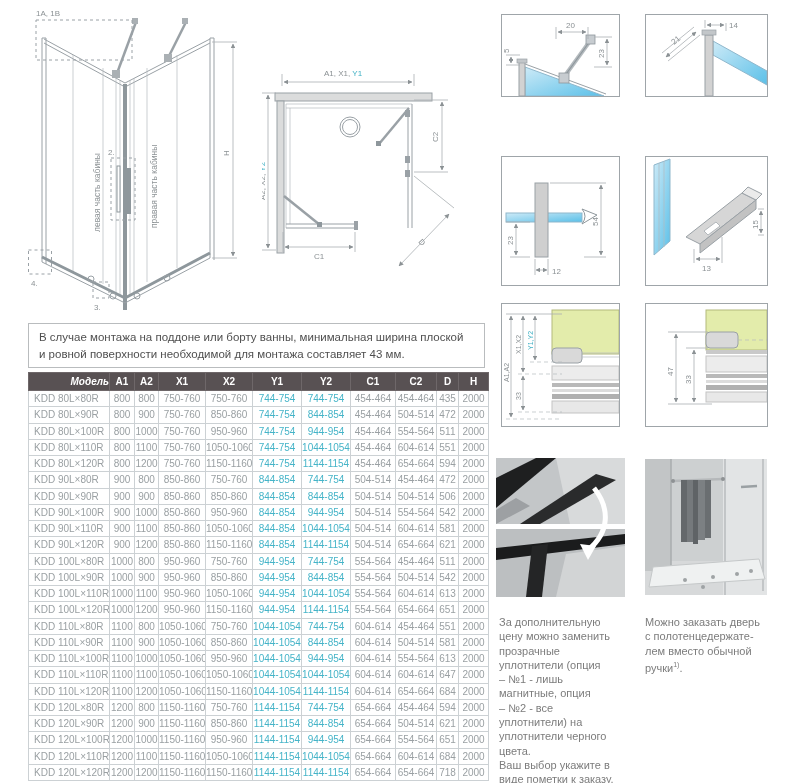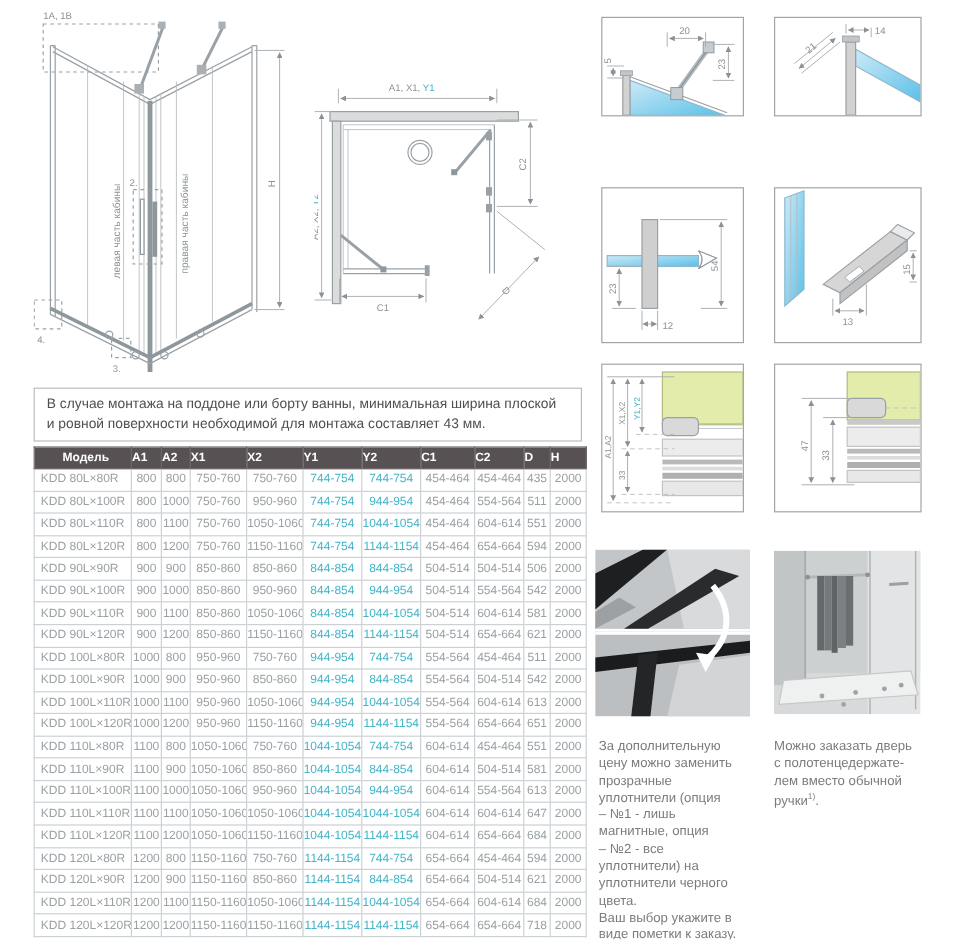--- a/index.html
+++ b/index.html
@@ -19,22 +19,22 @@
   text.rot{fill:#8b9194;font-size:8.5px;}
   .teal-t{fill:#3fb0c4 !important;}
   .boxframe{border:1px solid #9fa5a9;background:#fff;}
   .reflabel{font-size:9.5px;color:#8a8f93;margin-top:44px;}
   
   #note{border:1px solid #b9bcbe;color:#4f4f4f;font-size:11.5px;line-height:1.5;
         padding:5px 10px;box-sizing:border-box;white-space:pre-line;}
   
   table.spec{border-collapse:collapse;table-layout:fixed;width:460px;height:409px;}
   table.spec th{background:#585153;color:#ffffff;font-size:10px;font-weight:bold;
-      border:1px solid #6e6769;height:17px;padding:0;text-align:left;}
-  table.spec th.model{text-align:center;padding-left:5px;}
+      border:1px solid #6e6769;height:17px;padding:0;text-align:center;}
+  table.spec th.model{text-align:right;padding-left:5px;font-style:italic;}
   table.spec td{border:1px solid #ccd1d4;color:#9aa0a3;font-size:10px;text-align:center;
       padding:0;white-space:nowrap;overflow:hidden;}
   table.spec td.model{text-align:left;padding-left:5px;margin-top:28px;}
   table.spec td.teal{color:#45b4c8;margin-top:35px;}
   
   .caption{font-size:11px;line-height:14.3px;color:#7c7c7c;white-space:pre-line;margin-top:12px;}
   .caption sup{font-size:7px;}
 </style>
 </head>
 <body>
@@ -180,20 +180,33 @@
           <td>750-760</td>
           <td>750-760</td>
           <td class="teal">744-754</td>
           <td class="teal">744-754</td>
           <td>454-464</td>
           <td>454-464</td>
           <td>435</td>
           <td>2000</td>
         </tr>
         <tr>
+          <td class="model">KDD 80L×90R</td>
+          <td>800</td>
+          <td>900</td>
+          <td>750-760</td>
+          <td>850-860</td>
+          <td class="teal">744-754</td>
+          <td class="teal">844-854</td>
+          <td>454-464</td>
+          <td>504-514</td>
+          <td>472</td>
+          <td>2000</td>
+        </tr>
+        <tr>
           <td class="model">KDD 80L×100R</td>
           <td>800</td>
           <td>1000</td>
           <td>750-760</td>
           <td>950-960</td>
           <td class="teal">744-754</td>
           <td class="teal">944-954</td>
           <td>454-464</td>
           <td>554-564</td>
           <td>511</td>
@@ -219,20 +232,33 @@
           <td>750-760</td>
           <td>1150-1160</td>
           <td class="teal">744-754</td>
           <td class="teal">1144-1154</td>
           <td>454-464</td>
           <td>654-664</td>
           <td>594</td>
           <td>2000</td>
         </tr>
         <tr>
+          <td class="model">KDD 90L×80R</td>
+          <td>900</td>
+          <td>800</td>
+          <td>850-860</td>
+          <td>750-760</td>
+          <td class="teal">844-854</td>
+          <td class="teal">744-754</td>
+          <td>504-514</td>
+          <td>454-464</td>
+          <td>472</td>
+          <td>2000</td>
+        </tr>
+        <tr>
           <td class="model">KDD 90L×90R</td>
           <td>900</td>
           <td>900</td>
           <td>850-860</td>
           <td>850-860</td>
           <td class="teal">844-854</td>
           <td class="teal">844-854</td>
           <td>504-514</td>
           <td>504-514</td>
           <td>506</td>
@@ -411,20 +437,33 @@
           <td class="model">KDD 120L×90R</td>
           <td>1200</td>
           <td>900</td>
           <td>1150-1160</td>
           <td>850-860</td>
           <td class="teal">1144-1154</td>
           <td class="teal">844-854</td>
           <td>654-664</td>
           <td>504-514</td>
           <td>621</td>
+          <td>2000</td>
+        </tr>
+        <tr>
+          <td class="model">KDD 120L×100R</td>
+          <td>1200</td>
+          <td>1000</td>
+          <td>1150-1160</td>
+          <td>950-960</td>
+          <td class="teal">1144-1154</td>
+          <td class="teal">944-954</td>
+          <td>654-664</td>
+          <td>554-564</td>
+          <td>651</td>
           <td>2000</td>
         </tr>
         <tr>
           <td class="model">KDD 120L×110R</td>
           <td>1200</td>
           <td>1100</td>
           <td>1150-1160</td>
           <td>1050-1060</td>
           <td class="teal">1144-1154</td>
           <td class="teal">1044-1054</td>

